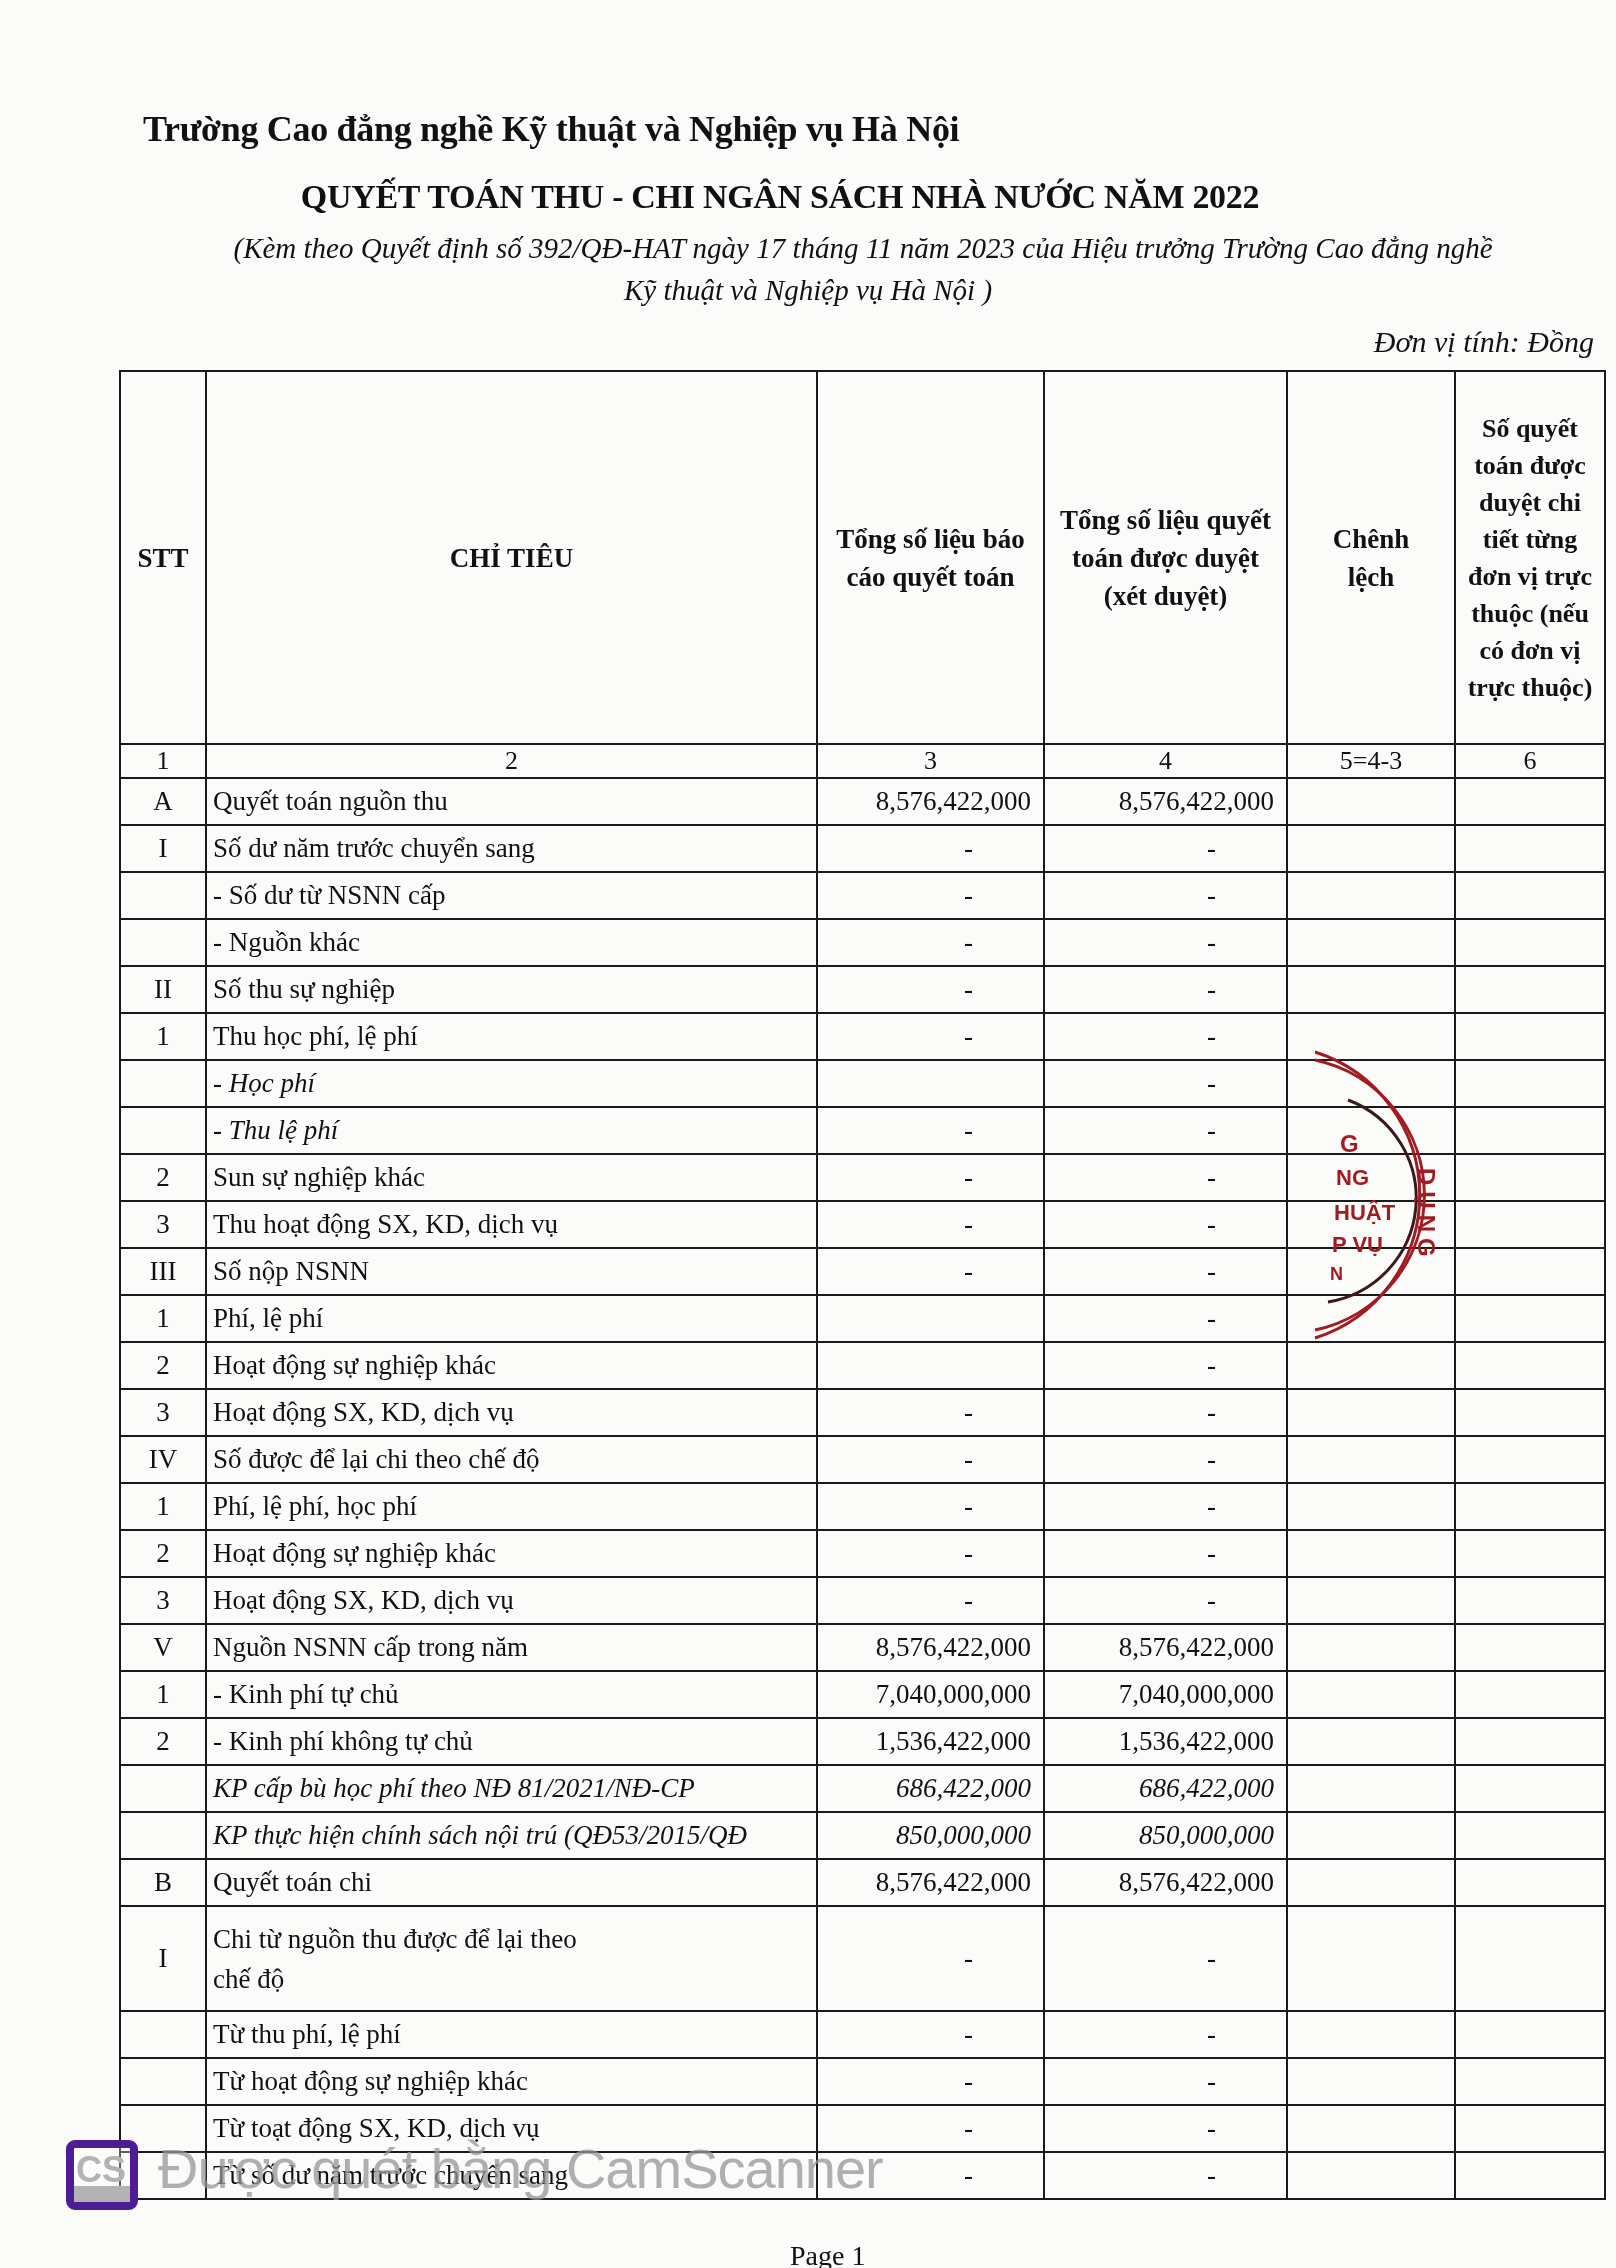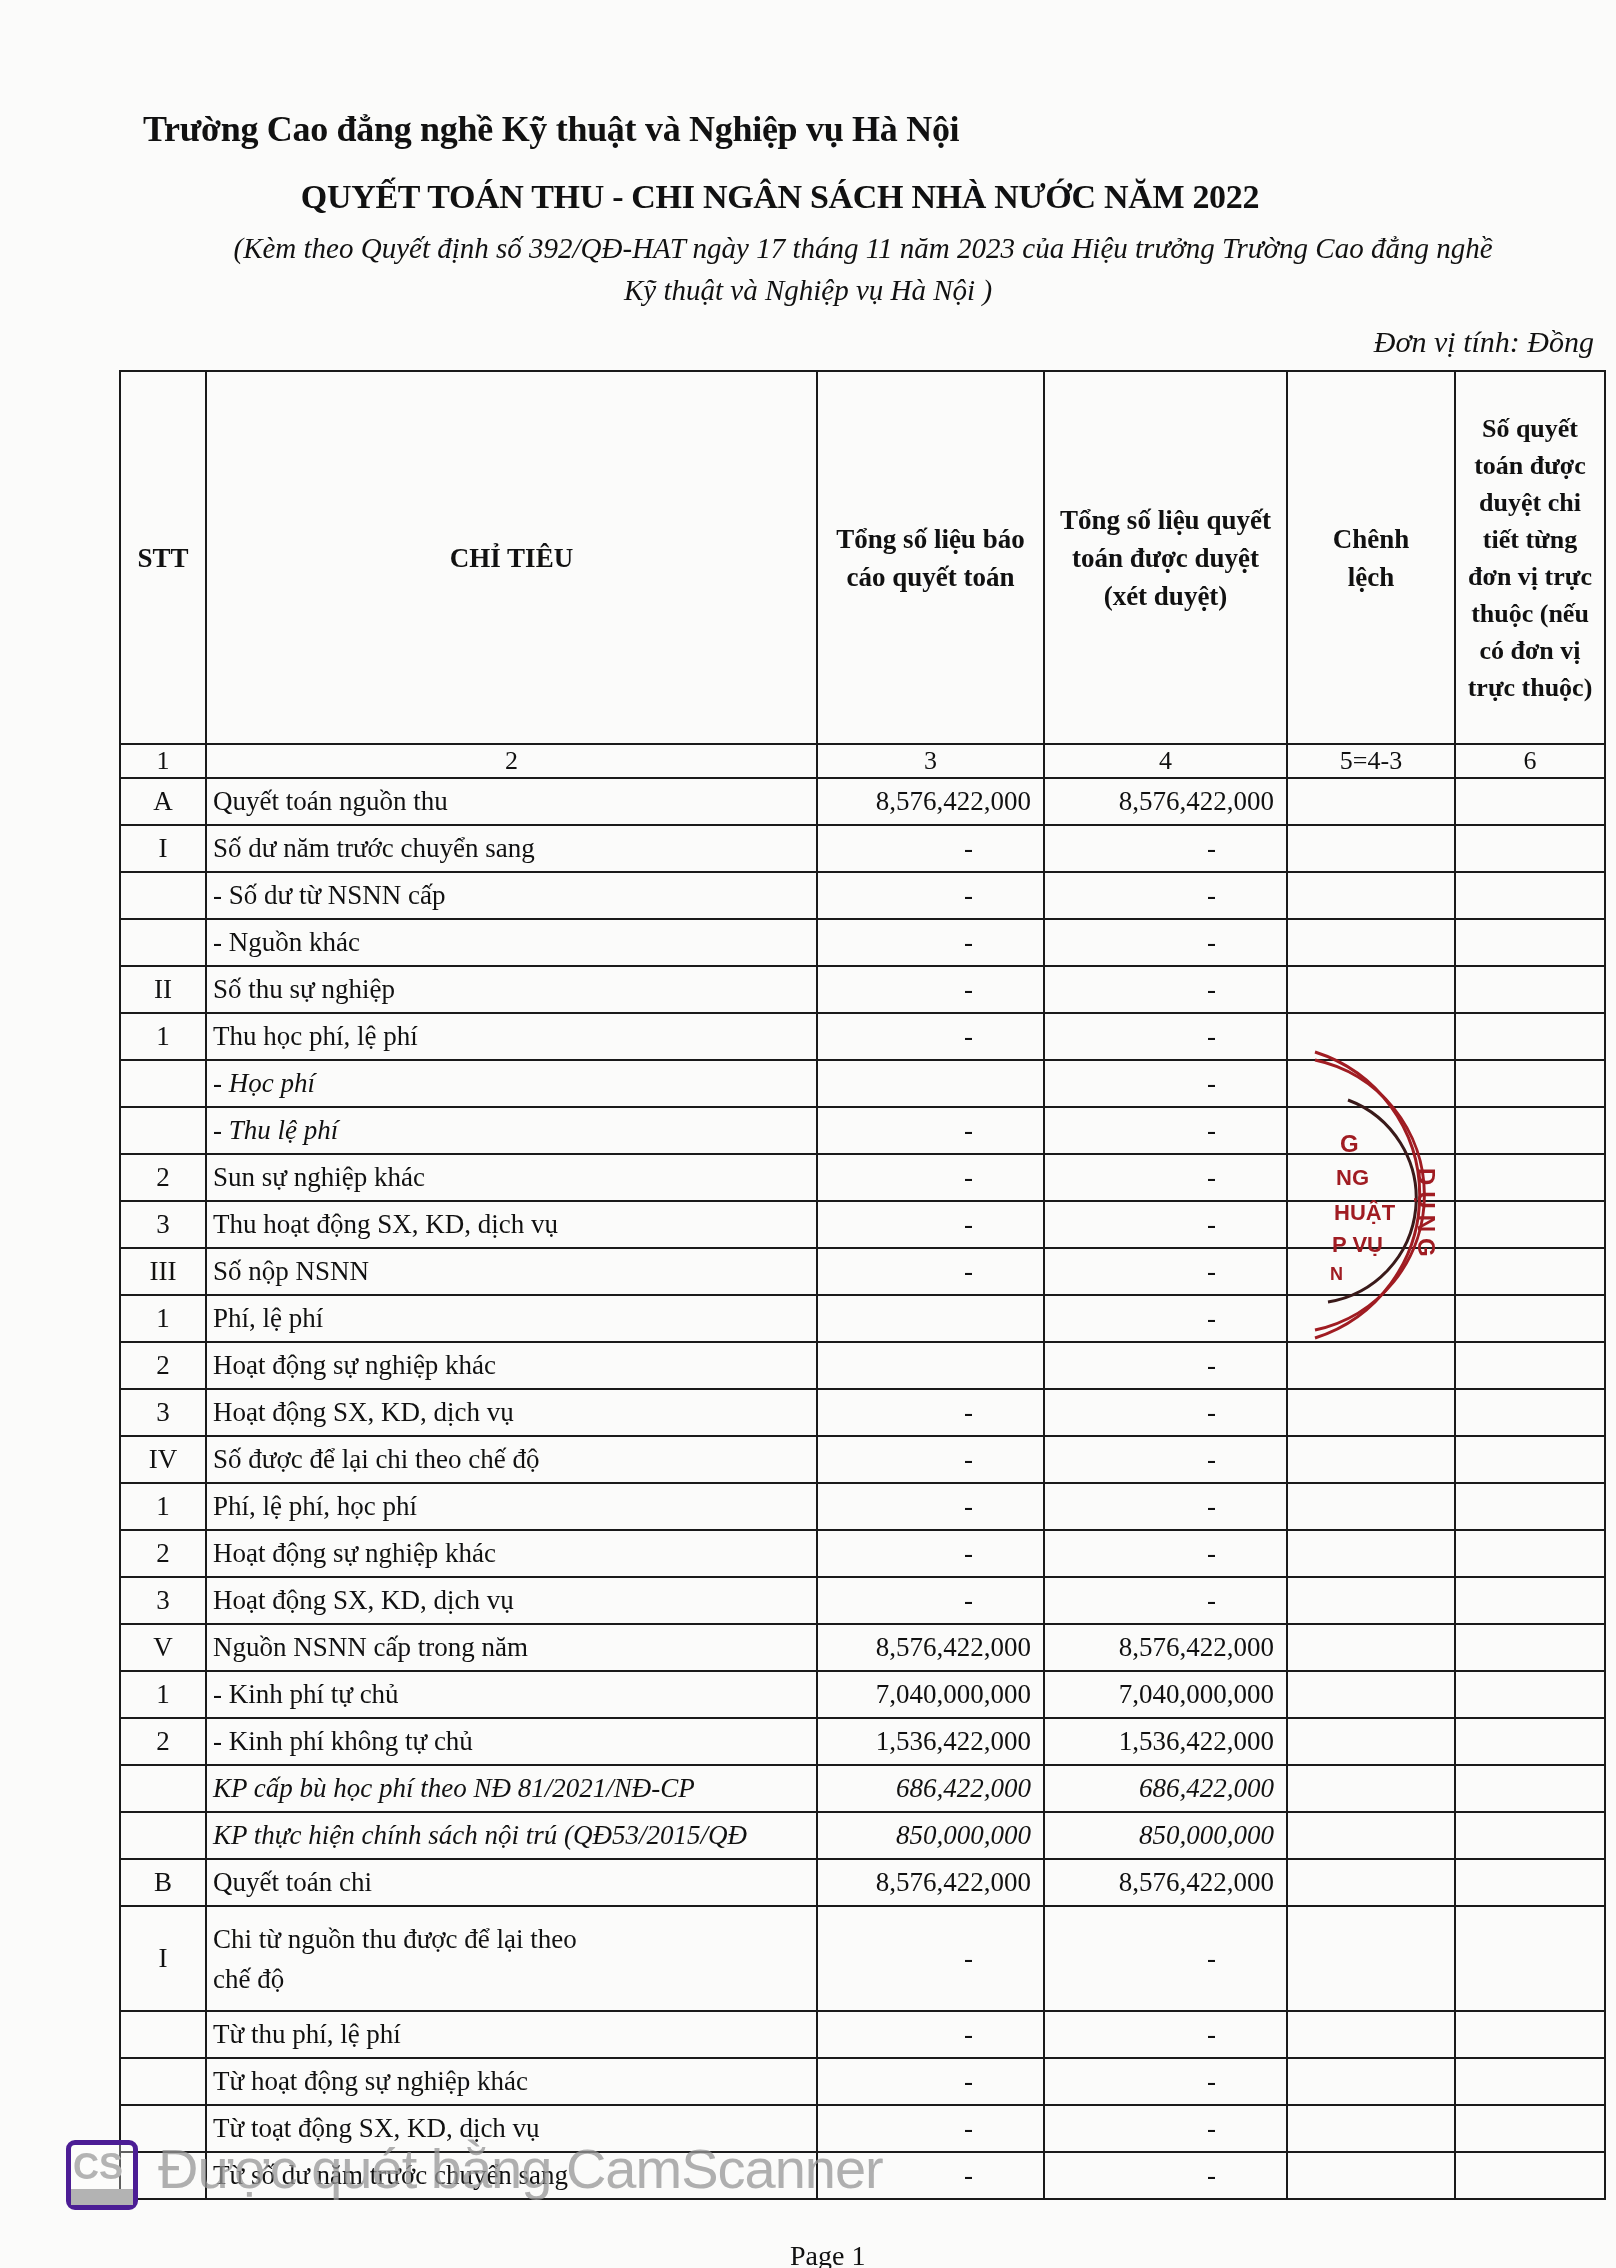--- a/index.html
+++ b/index.html
@@ -34,21 +34,21 @@
   .c-stt.n { font-weight:normal; }
   .bold { font-weight:bold; }
   .ital { font-style:italic;border-radius:18px; }
   .num { text-align:right; padding-right:12px !important; }
   .dash { text-align:right; padding-right:70px !important; }
   td.wrap { white-space:normal !important; line-height:40px; }
 
   #stamp { position:absolute; left:1300px; top:1040px; width:170px; height:310px; pointer-events:none; }
   #stamp text { font-family:"Liberation Sans", sans-serif; font-weight:bold; fill:#a01c22; }
 
-  #cs-logo { position:absolute; left:66px; top:2140px; width:72px; height:70px; border:5px solid #4c1d95; border-radius:9px; box-sizing:border-box; background:rgba(255,255,255,0.3); }
+  #cs-logo { position:absolute; left:66px; top:2140px; width:72px; height:70px; border:8px solid #4c1d95; border-radius:9px; box-sizing:border-box; background:rgba(255,255,255,0.3); }
   #cs-logo .cs-text { position:absolute; left:2px; top:0; font-family:"Liberation Sans", sans-serif; font-weight:bold; font-size:36px; color:#b3b3b3; line-height:44px; }
   #cs-logo .cs-bar { position:absolute; left:0; right:0; bottom:0; height:16px; background:#b3b3b3; }
   #watermark { position:absolute; left:158px; top:2136px; font-family:"Liberation Sans", sans-serif; font-size:56px; color:rgba(150,150,150,0.75); white-space:nowrap; letter-spacing:-1px; }
   #page-num { position:absolute; left:790px; top:2240px; font-size:28px; white-space:nowrap; }
 </style>
 </head>
 <body>
 
 <div id="org" class="abs">Trường Cao đẳng nghề Kỹ thuật và Nghiệp vụ Hà Nội</div>
 <div id="title" class="abs">QUYẾT TOÁN THU - CHI NGÂN SÁCH NHÀ NƯỚC NĂM 2022</div>

